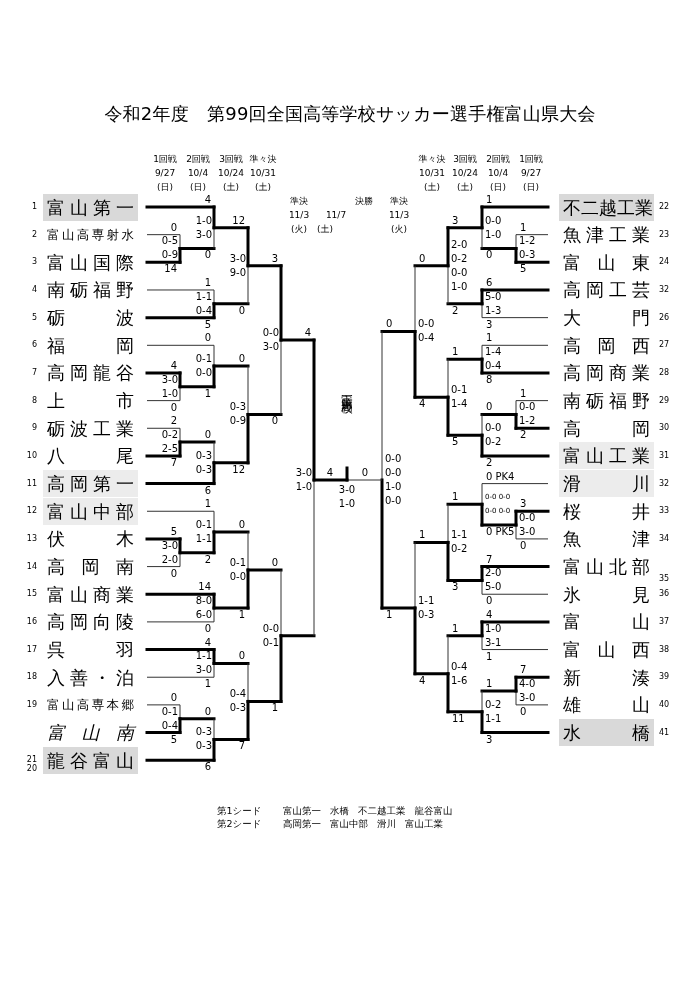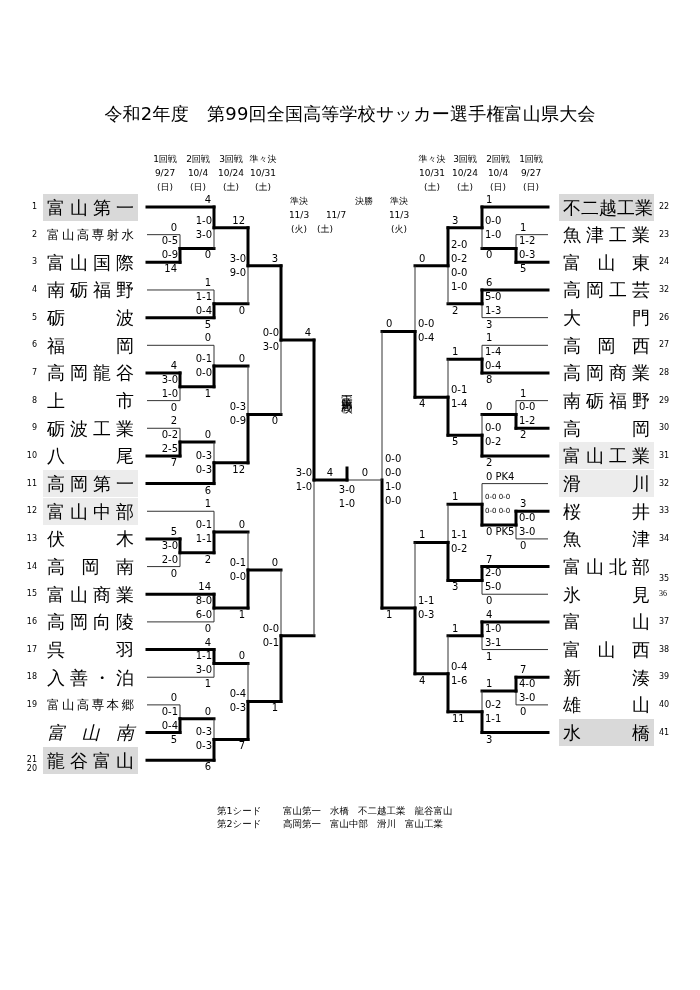--- a/index.html
+++ b/index.html
@@ -356,21 +356,21 @@
       <div class="name">桜井</div>
     </div>
     <div class="num" style="top: 533.92px; left: 659px;">34</div>
     <div class="namebox" style="left: 559px; top: 525.42px; background: transparent;">
       <div class="name">魚津</div>
     </div>
     <div class="num" style="top: 574px; left: 659px;">35</div>
     <div class="namebox" style="left: 559px; top: 553.08px; background: transparent;">
       <div class="name">富山北部</div>
     </div>
-    <div class="num" style="top: 589.24px; left: 659px; font-family: Liberation Serif, serif;">36</div>
+    <div class="num" style="top: 589.24px; left: 659px;">36</div>
     <div class="namebox" style="left: 559px; top: 580.74px; background: transparent;">
       <div class="name">氷見</div>
     </div>
     <div class="num" style="top: 616.9px; left: 659px;">37</div>
     <div class="namebox" style="left: 559px; top: 608.4px; background: transparent;">
       <div class="name">富山</div>
     </div>
     <div class="num" style="top: 644.56px; left: 659px;">38</div>
     <div class="namebox" style="left: 559px; top: 636.06px; background: transparent;">
       <div class="name">富山西</div>

